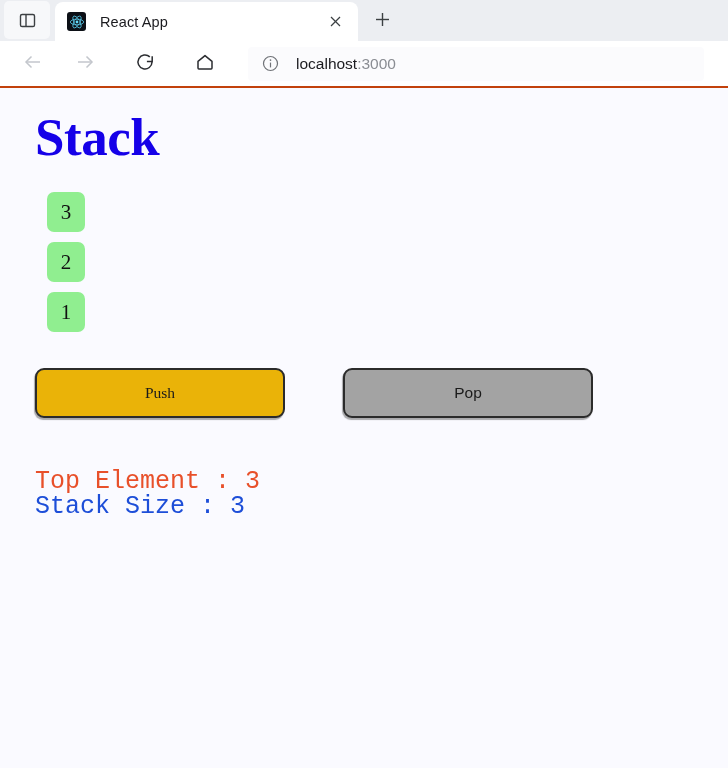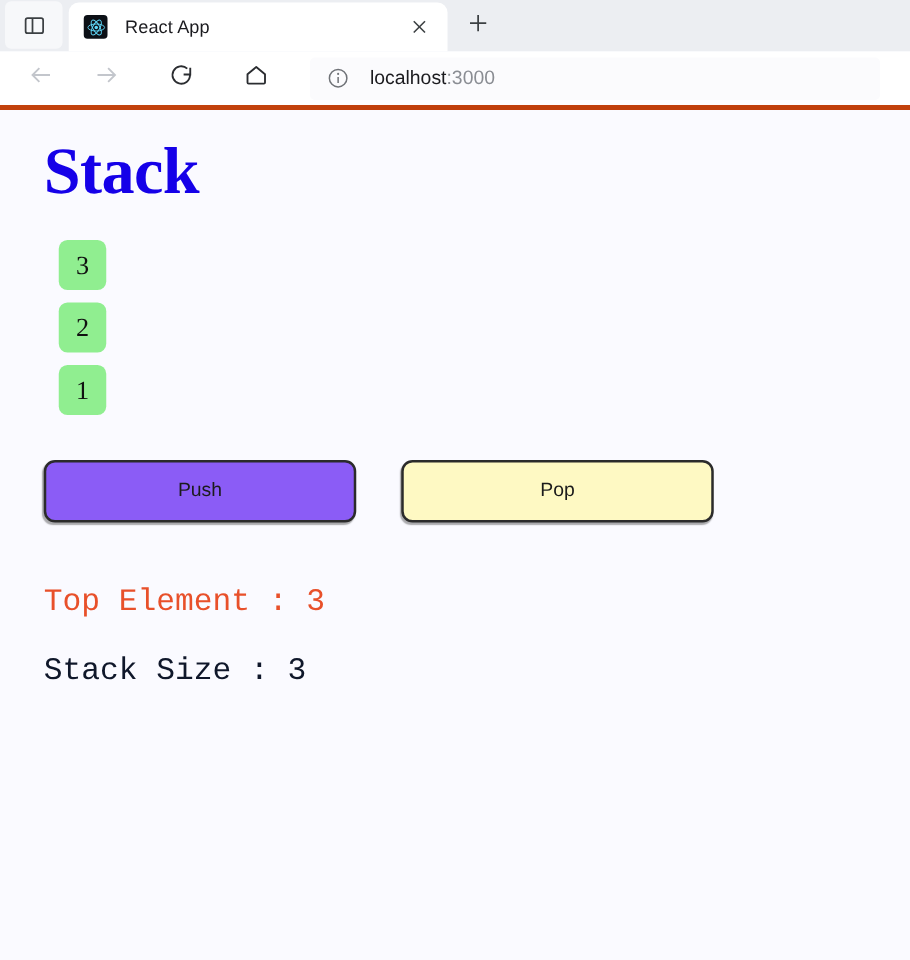--- a/index.html
+++ b/index.html
@@ -99,21 +99,21 @@
     justify-content: center;
     border-radius: 5px;
   }
 
   .toolbar {
     height: 47px;
     background: #ffffff;
     display: flex;
     align-items: center;
     padding: 0 24px 0 14px;
-    border-bottom: 4px solid #c2410c;
+    border-bottom: 2px solid #c2410c;
     flex: 0 0 auto;
   }
   .navbtn {
     width: 38px;
     height: 34px;
     display: flex;
     align-items: center;
     justify-content: center;
     border-radius: 4px;
     flex: 0 0 auto;
@@ -200,30 +200,30 @@
     border-radius: 9px;
     display: flex;
     align-items: center;
     justify-content: center;
     font-family: "Liberation Sans", sans-serif;
     font-size: 15.5px;
     color: #1b1b1b;
     box-shadow: -1px 2px 1px rgba(70,70,70,0.45);
     cursor: pointer;
   }
-  .sbtn-push { background: #8b5cf6; }
-  .sbtn-pop  { background: #fef9c3; margin-left: 36px; }
+  .sbtn-push { background: #eab308; font-family: Liberation Serif, serif; }
+  .sbtn-pop  { background: #a3a3a3; margin-left: 58px; }
 
   .status-line {
     font-family: Liberation Mono, monospace;
     font-size: 25px;
     line-height: 1;
   }
   .status-top  { color: #e8502a; margin-top: 51px; }
-  .status-size { color: #0f172a; margin-top: 30px; }
+  .status-size { color: #1d4ed8; }
 </style>
 </head>
 <body>
 
 <div class="browser">
 
   <div class="tabstrip">
 
     <div class="tabstrip-left-btn">
       <span>

